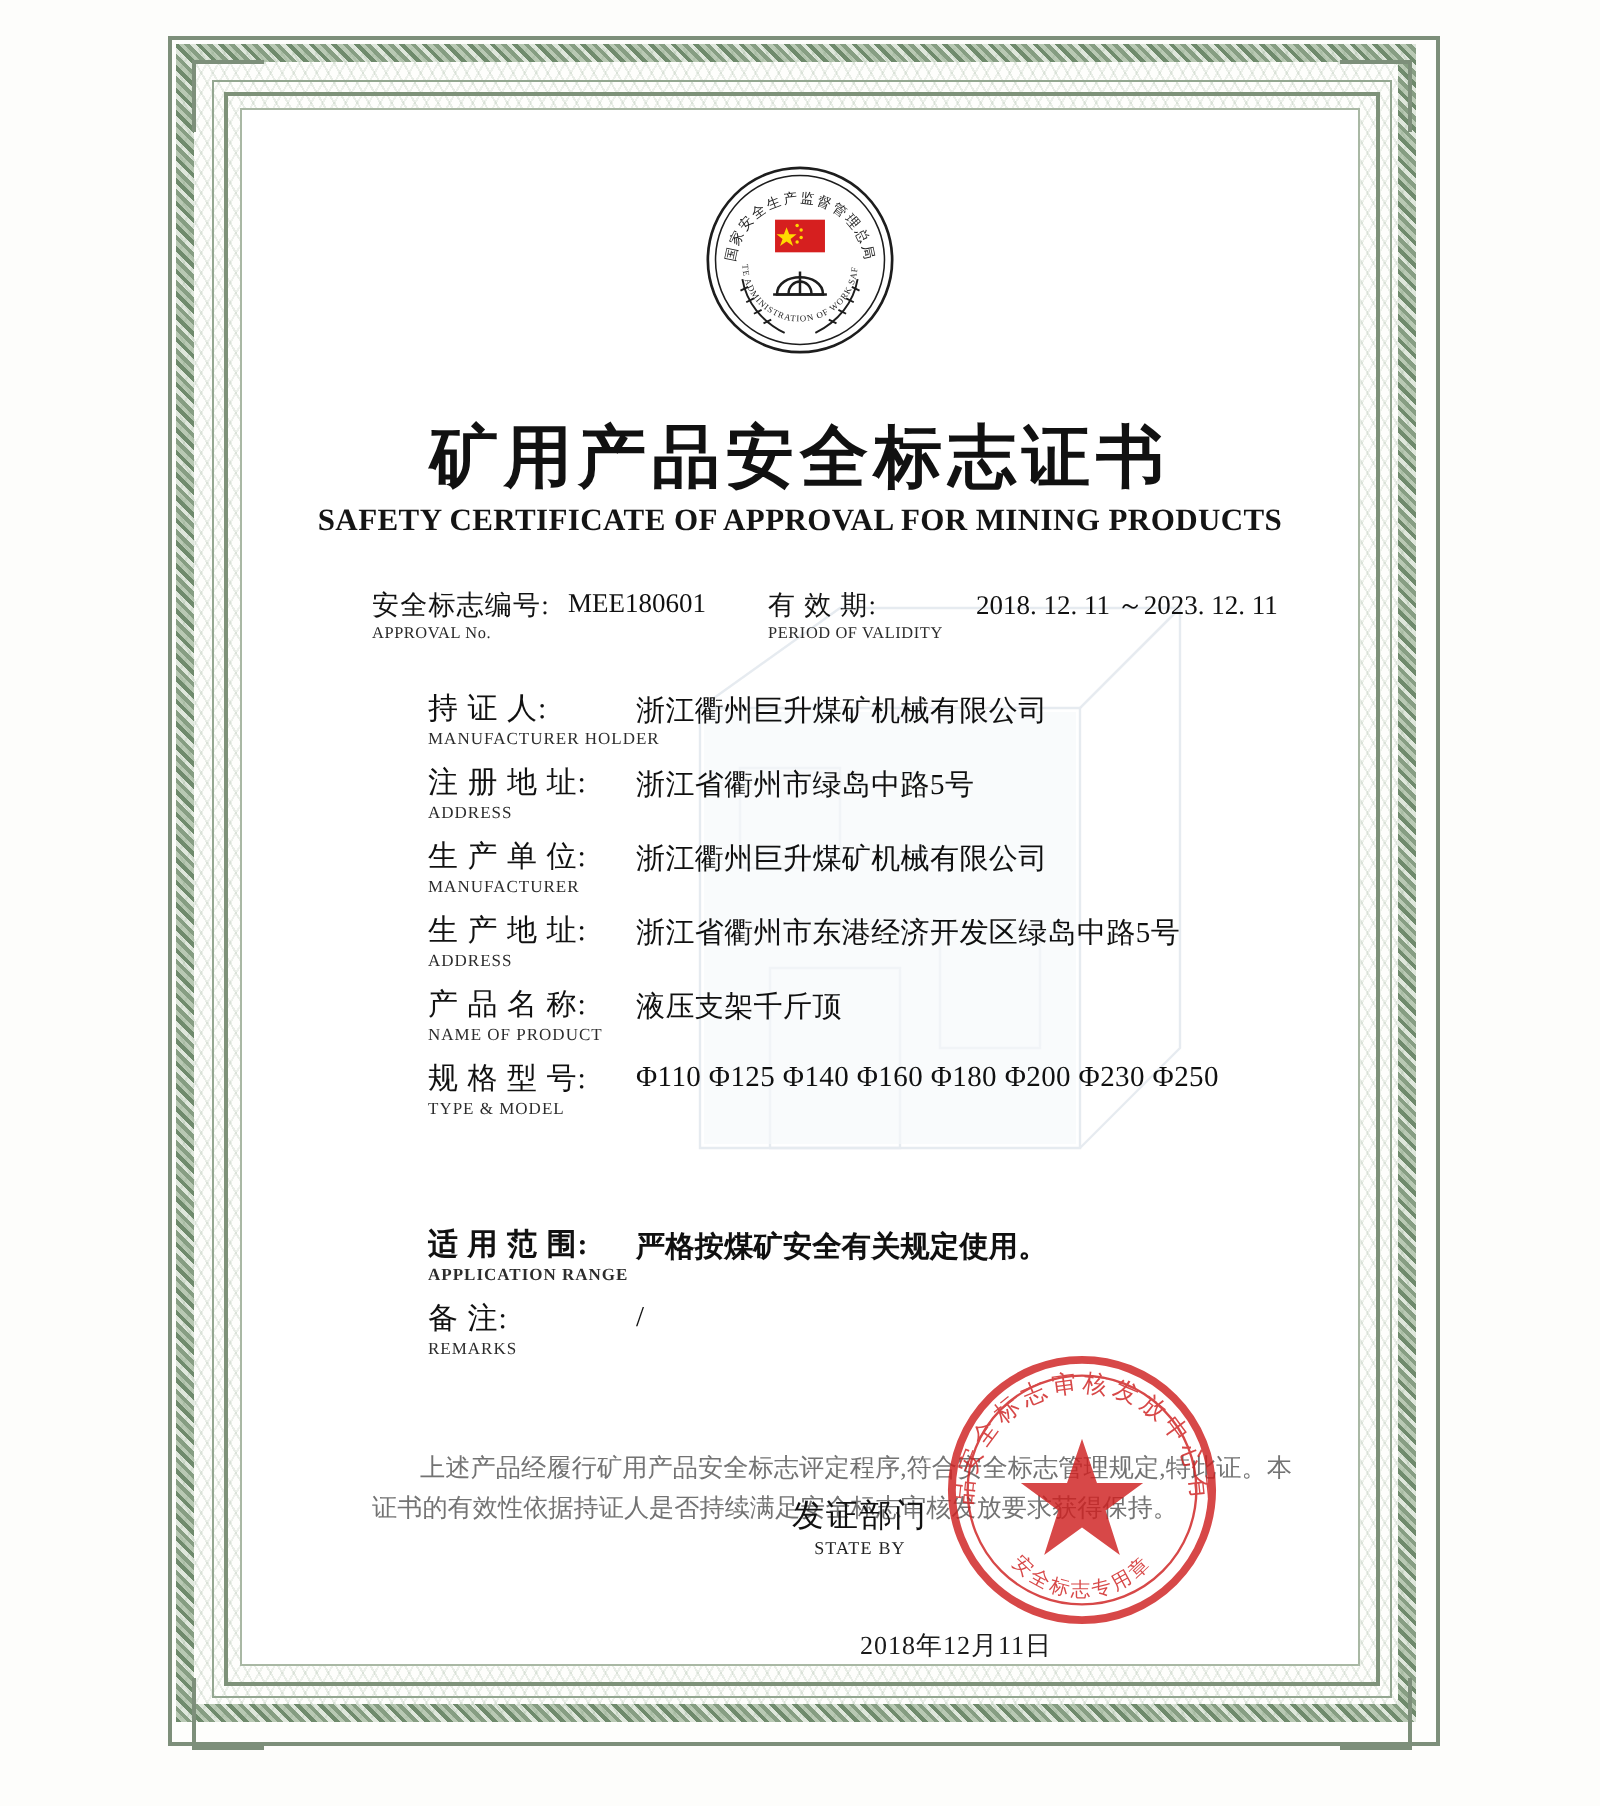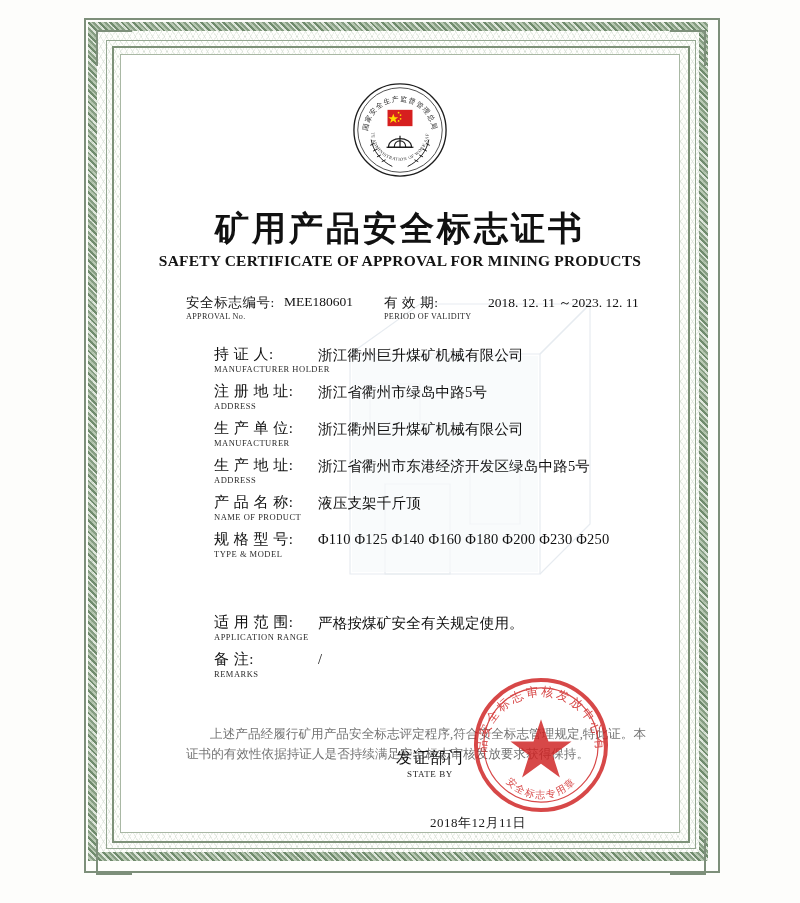--- a/index.html
+++ b/index.html
@@ -345,21 +345,21 @@
     <span class="vv">液压支架千斤顶</span>
   </div>
 
   <div class="frow" style="top:530px;">
     <span class="cn">规 格 型 号:</span>
     <span class="en">TYPE &amp; MODEL</span>
     <span class="vv num">Φ110  Φ125  Φ140  Φ160  Φ180  Φ200  Φ230  Φ250</span>
   </div>
 
 
-  <div class="frow" style="top:613px;">
+  <div class="frow" style="top:613px;font-weight:bold;">
     <span class="cn">适 用 范 围:</span>
     <span class="en">APPLICATION RANGE</span>
     <span class="vv">严格按煤矿安全有关规定使用。</span>
   </div>
 
   <div class="frow" style="top:650px;">
     <span class="cn">备 注:</span>
     <span class="en">REMARKS</span>
     <span class="vv">/</span>
   </div>

